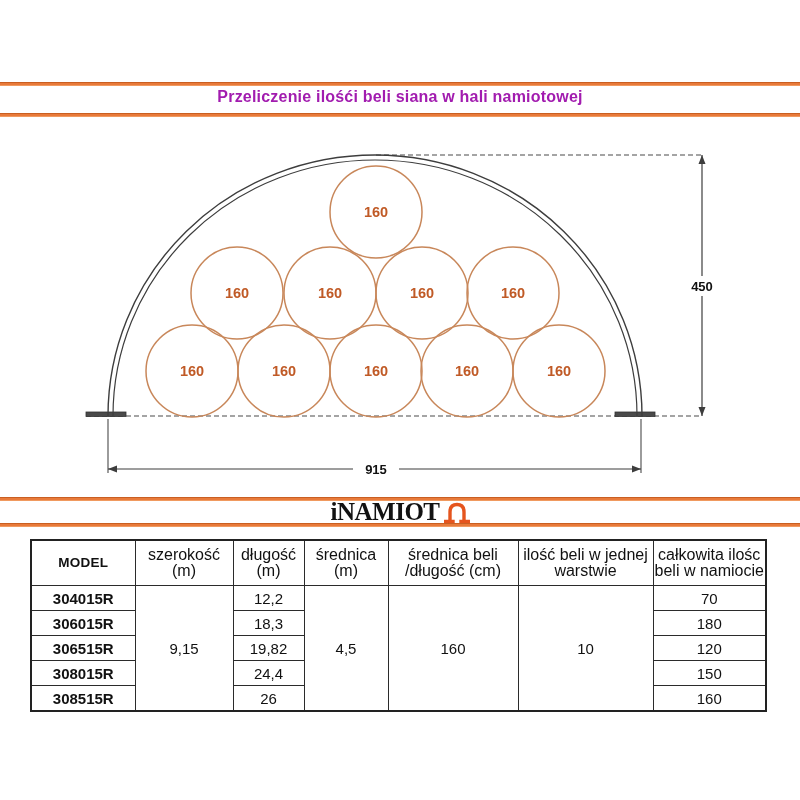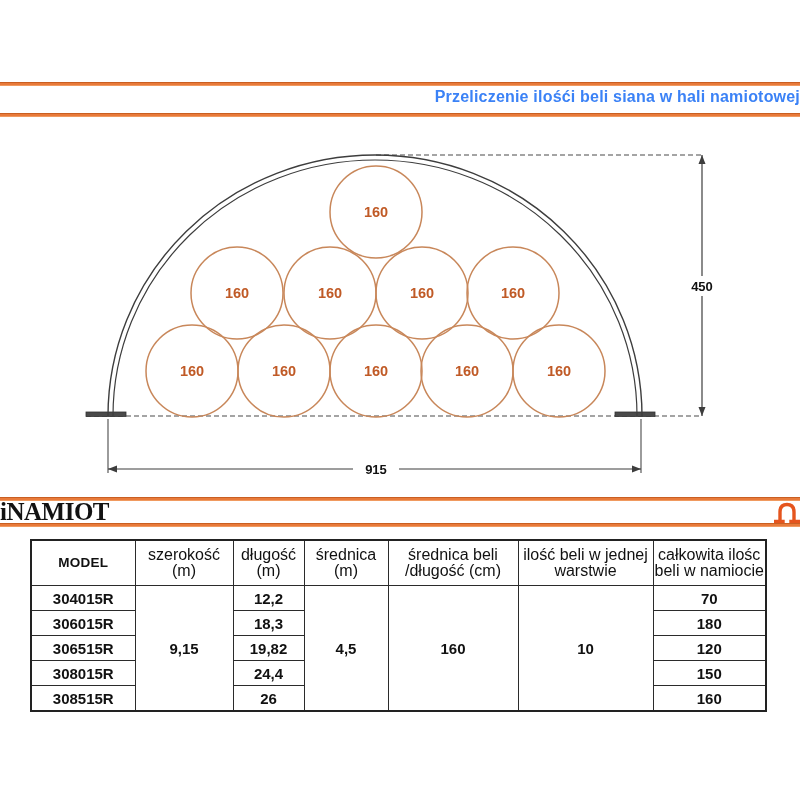--- a/index.html
+++ b/index.html
@@ -6,44 +6,44 @@
   .page {
     position:relative; width:800px; height:800px; background:#ffffff;
     font-family:"Liberation Sans", sans-serif; color:#1a1a1a; overflow:hidden;
   }
   .rule {
     position:absolute; left:0; width:800px; height:4px;
     background:#e87a3a; border-top:1px solid #c95f22; border-bottom:1px solid #f09a60;
     box-sizing:border-box;
   }
   .page-title {
-    position:absolute; top:88px; left:0; width:800px; text-align:right;
-    font-size:16px; font-weight:bold; letter-spacing:0.2px; color:#3b82f6;
+    position:absolute; top:88px; left:0; width:800px; text-align:center;
+    font-size:16px; font-weight:bold; letter-spacing:0.2px; color:#a21caf;
   }
   .diagram-svg { position:absolute; top:135px; left:0; }
   .logo-row {
     position:absolute; top:501px; left:0; width:800px; height:22px;
-    display:flex; align-items:center; justify-content:space-between; gap:4px;
+    display:flex; align-items:center; justify-content:center; gap:4px;
   }
   .logo-text {
     font-family:"Liberation Serif", serif; font-weight:bold; font-size:25px;
     letter-spacing:-0.5px; color:#121212; line-height:22px;
   }
   table.spec {
     position:absolute; left:30px; top:539px; width:735px;
     border-collapse:collapse; table-layout:fixed;
     border:2px solid #222;
   }
   table.spec th, table.spec td {
     border:1.5px solid #2b2b2b; text-align:center; vertical-align:middle;
     padding:0; background:#fff;
   }
   table.spec th { height:44px; font-size:16px; font-weight:normal; color:#111; }
   table.spec th.model-h { font-weight:bold; font-size:13.5px; letter-spacing:0.3px; }
-  table.spec td { height:24px; font-size:15px; color:#111;font-weight:bold; }
+  table.spec td { height:24px; font-size:15px; color:#111; }
   table.spec td.model { font-weight:bold; }
   .hline { line-height:16px; }
 </style>
 </head>
 <body>
 
 <div class="page">
 
   <div class="rule" style="top:82px;"></div>
   <div class="page-title">Przeliczenie ilośći beli siana w hali namiotowej</div>

